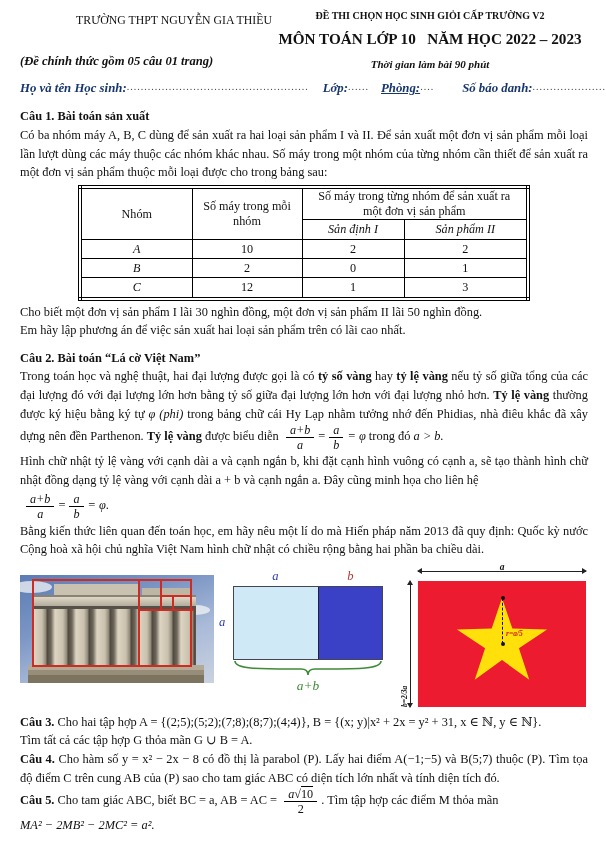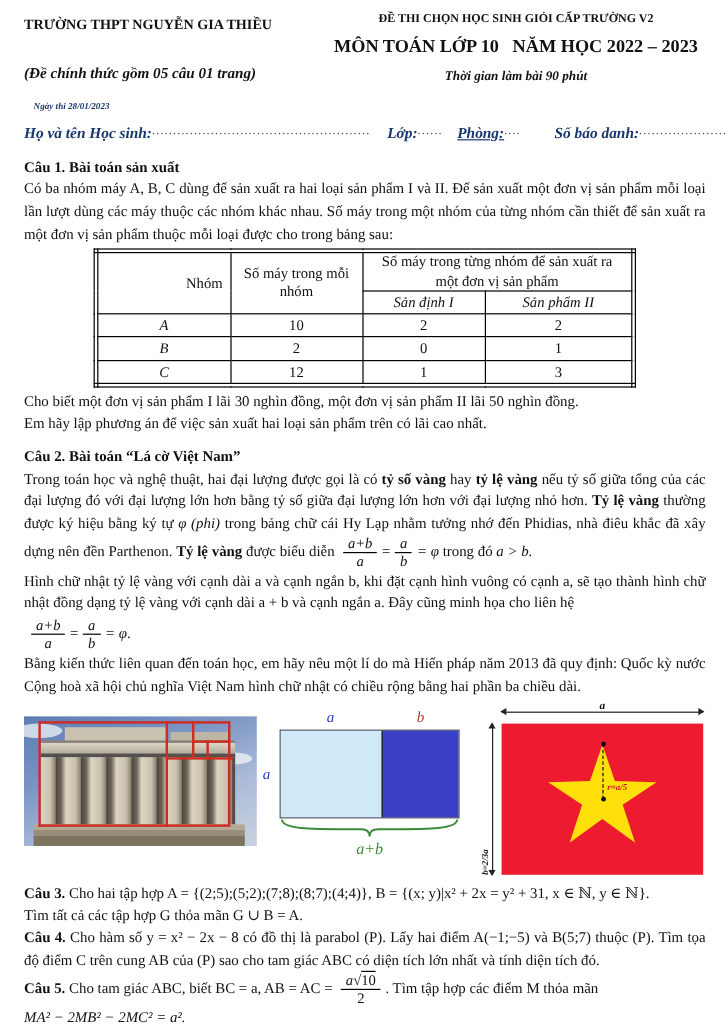--- a/index.html
+++ b/index.html
@@ -8,40 +8,40 @@
     position:relative; width:606px; height:856px; margin:0 auto;
     background:#ffffff; overflow:hidden;
     font-family:"Liberation Serif","DejaVu Serif",serif;
     font-size:12.4px; color:#111; line-height:1.5;
     padding:8px 18px 0 20px;
   }
   
   .hdr { display:flex; }
   .hdr-left { width:252px; }
   .hdr-right { width:316px; text-align:center; }
-  .school { font-weight:bold; font-size:11.8px; margin-top:4px; }
+  .school { font-weight:normal; font-size:11.8px; margin-top:4px;text-align:right; }
   .hdr-note { font-weight:bold; font-style:italic; font-size:12.6px; margin-top:22px; }
   .exam-title { font-weight:bold; font-size:10px; }
   .subject-line { font-weight:bold; font-size:15.2px; margin-top:5px; white-space:pre-wrap; }
   .duration { font-weight:bold; font-style:italic; font-size:11px; margin-top:5px; }
   .exam-date { font-weight:bold; font-style:italic; font-size:7.6px; color:#17366d; margin:11px 0 0 8px; }
   .fields { display:flex; align-items:flex-start; margin-top:7px; color:#17366d; font-weight:bold; font-style:italic; font-size:12.8px; }
   .dots { font-weight:normal; font-style:normal; color:#444; font-size:10px; letter-spacing:1px; }
   .fld { white-space:nowrap; }
   .gap1{ margin-left:14px; } .gap2{ margin-left:12px;text-decoration:underline; } .gap3{ margin-left:28px; }
   
   .qtitle { font-weight:bold; margin-top:9px; }
   .qlabel { font-weight:bold; }
   p.body { text-align:justify; }
   .bold { font-weight:bold; }
   .ital { font-style:italic; }
   
   table.machines { border-collapse:collapse; border:4px double #000; margin:3px auto 2px auto; text-align:center; }
   table.machines td { border:1px solid #000; padding:0 6px; height:19px; font-size:12.2px; }
-  td.w1{ width:112px;text-align:right; } td.w2{ width:110px; } td.w3{ width:102px; } td.w4{ width:124px; }
+  td.w1{ width:112px; } td.w2{ width:110px; } td.w3{ width:102px; } td.w4{ width:124px; }
   td.hspan{ line-height:1.25; padding-top:2px; padding-bottom:2px; }
   .itv { font-style:italic; }
   
   .frac { display:inline-flex; flex-direction:column; align-items:center; vertical-align:middle; line-height:1.15; font-style:italic; margin:0 4px; font-size:12.2px; }
   .frac .num { border-bottom:1px solid #000; padding:0 4px; }
   .frac .den { padding:0 4px; }
   .rad { border-top:1px solid #000; }
   .disp-eq { margin:2px 0 1px 2px; }
   
   .figs { display:flex; justify-content:space-between; align-items:flex-start; margin-top:6px; height:148px; }
@@ -107,21 +107,20 @@
     <div class="hdr-left">
       <div class="school">TRƯỜNG THPT NGUYỄN GIA THIỀU</div>
       <div class="hdr-note">(Đề chính thức gồm 05 câu 01 trang)</div>
     </div>
     <div class="hdr-right">
       <div class="exam-title">ĐỀ THI CHỌN HỌC SINH GIỎI CẤP TRƯỜNG V2</div>
       <div class="subject-line">MÔN TOÁN LỚP 10   NĂM HỌC 2022 – 2023</div>
       <div class="duration">Thời gian làm bài 90 phút</div>
     </div>
   </div>
-  <div class="exam-date">Ngày thi 28/01/2023</div>
 
   <div class="fields">
     <span class="fld">Họ và tên Học sinh:</span>
     <span class="dots">....................................................</span>
     <span class="fld gap1">Lớp:</span>
     <span class="dots">......</span>
     <span class="fld gap2">Phòng:</span>
     <span class="dots">....</span>
     <span class="fld gap3">Số báo danh:</span>
     <span class="dots">......................</span>

